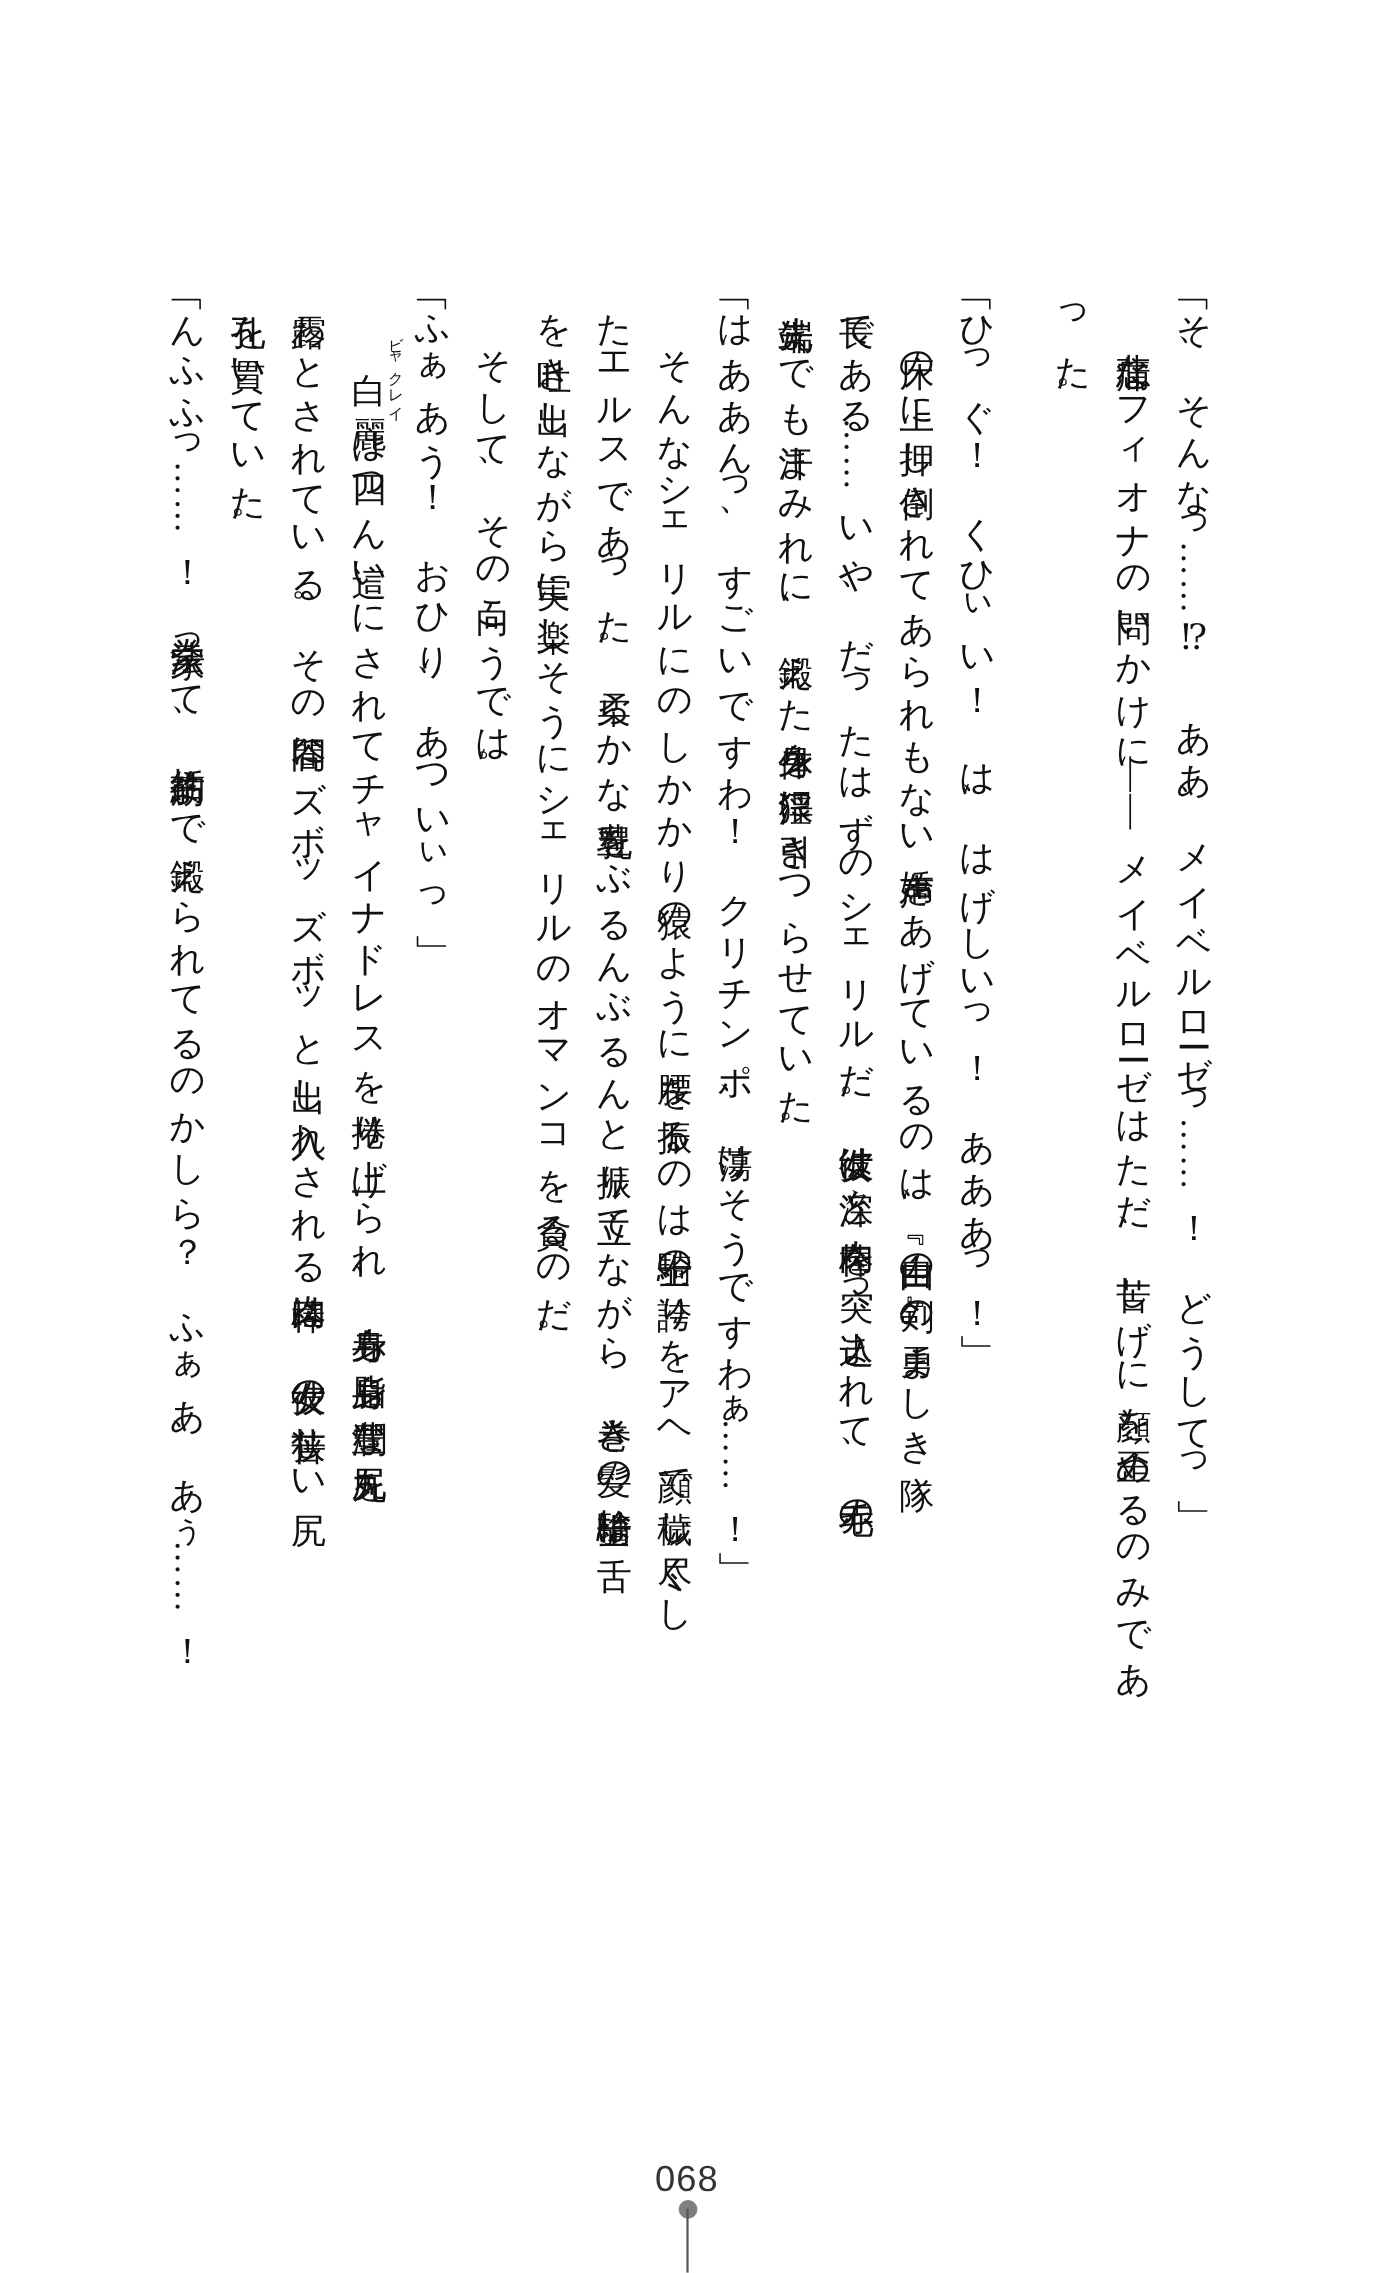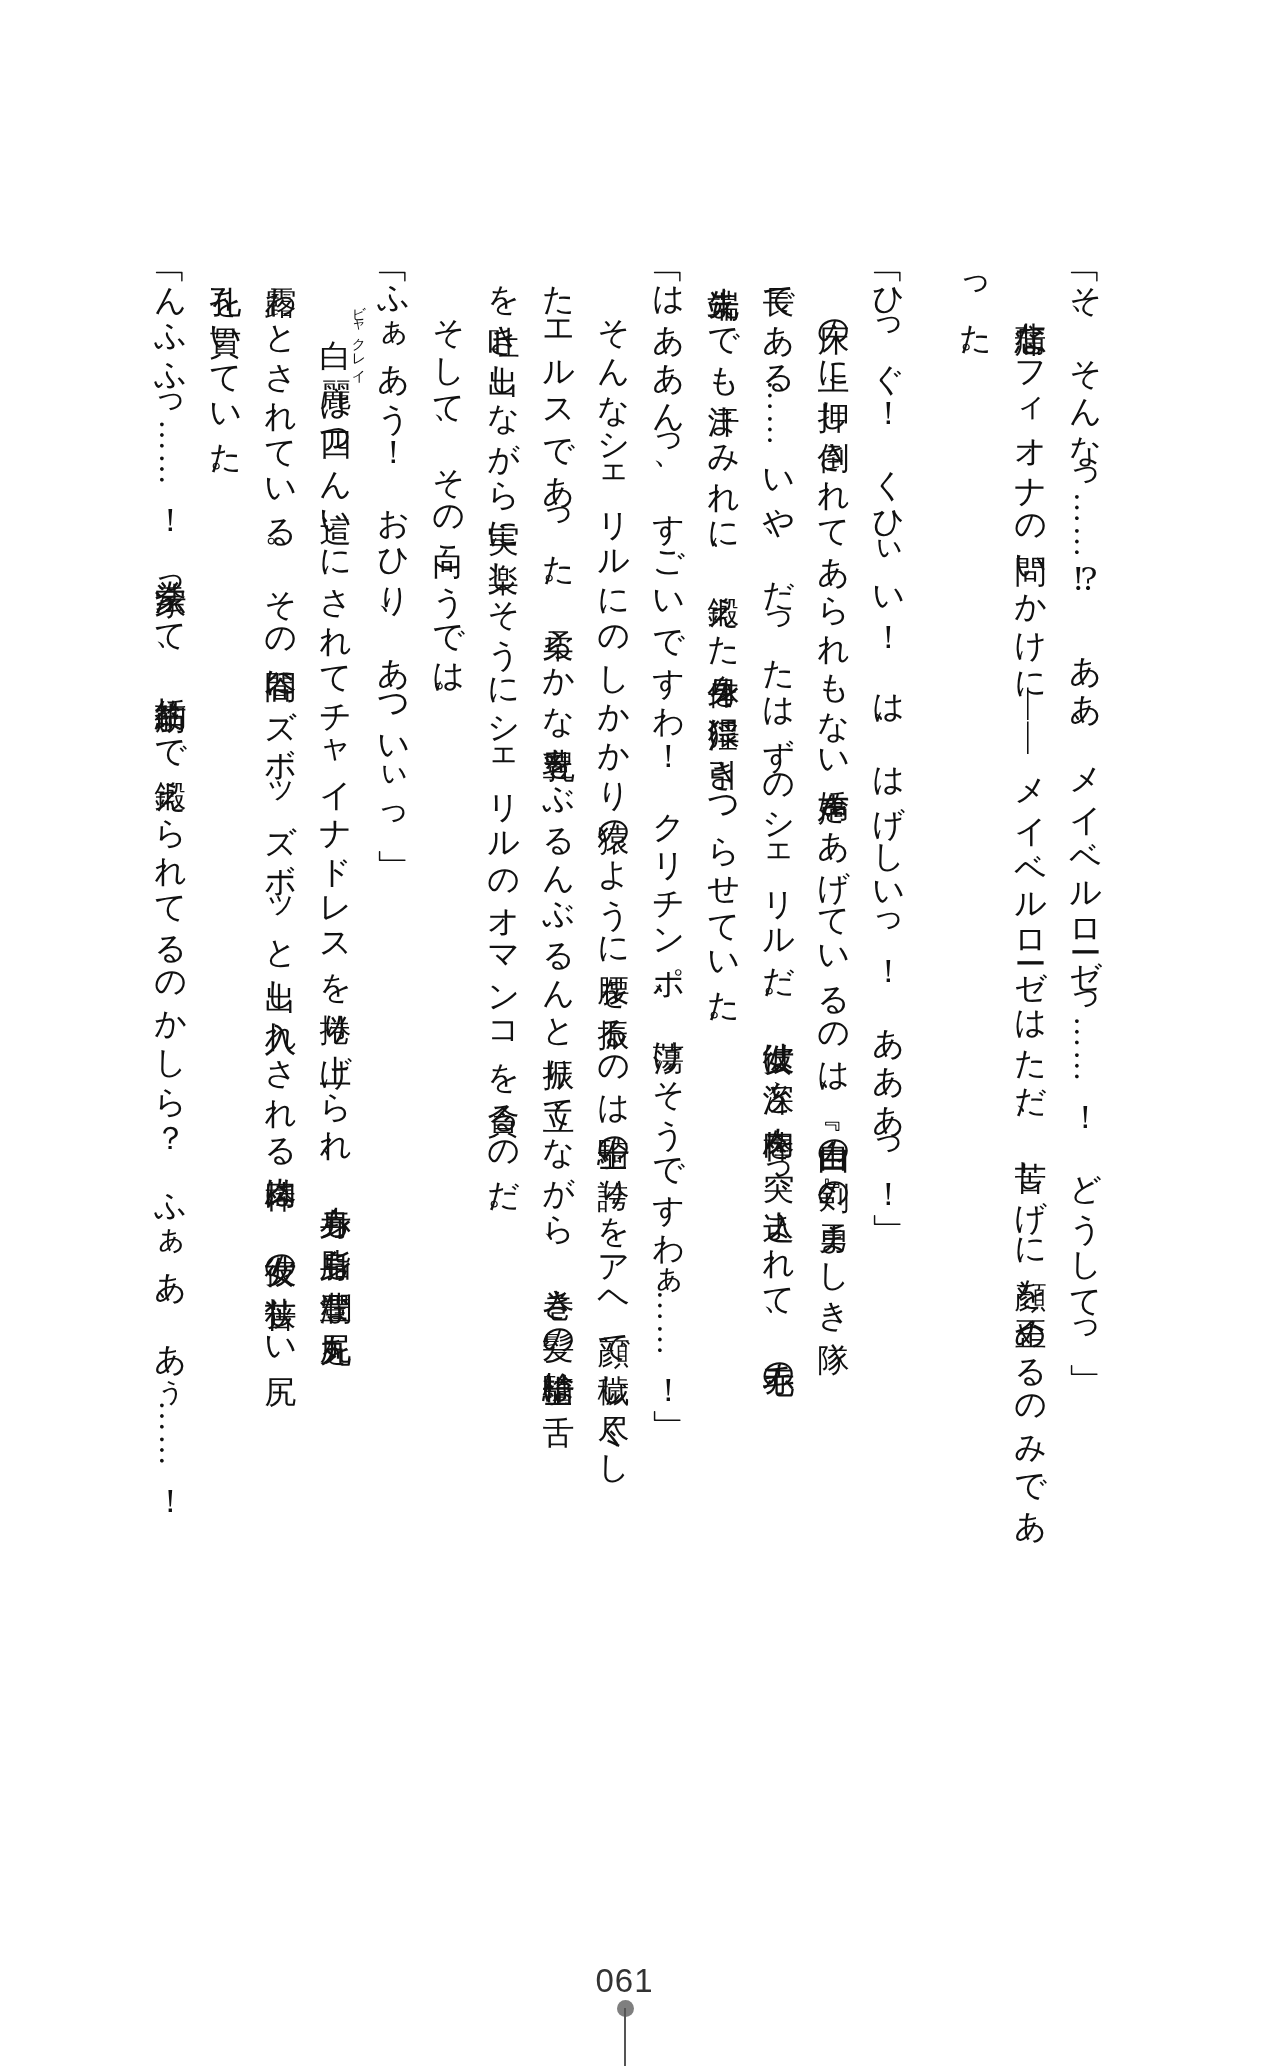--- a/index.html
+++ b/index.html
@@ -81,18 +81,18 @@
     <p>たエルスであった。柔らかな豊乳をぶるんぶるんと振り立てながら、巻き髪の槍騎士は舌</p>
     <p>を吐き出しながら実に楽しそうにシェリルのオマンコを貪るのだ。</p>
     <p class="indent">そして、その向こうでは。</p>
     <p>「ふぁあう！　おひり、あついぃっ」</p>
     <p class="indent"><ruby>白麗<rt>ビャクレイ</rt></ruby>は四つん這いにされてチャイナドレスを捲り上げられ、赤身も脂身も豊潤な丸尻を</p>
     <p>露わとされている。その谷間にズボッズボッと出し入れされる肉棒は、彼女の狭苦しい尻</p>
     <p>孔を貫いていた。</p>
     <p>「んふふっ……！　拳法家って、括約筋まで鍛えられてるのかしら？　ふぁあ、あぅ……！</p>
   </div>
 
-<div class="page-number">061</div>
+<div class="page-number">068</div>
 
 <div class="footer-marker">
   <span class="dot" style="background: rgb(127, 127, 127);"></span>
   <span class="stem" style="background: rgb(85, 85, 85);"></span>
 </div>
 
 </body></html>

